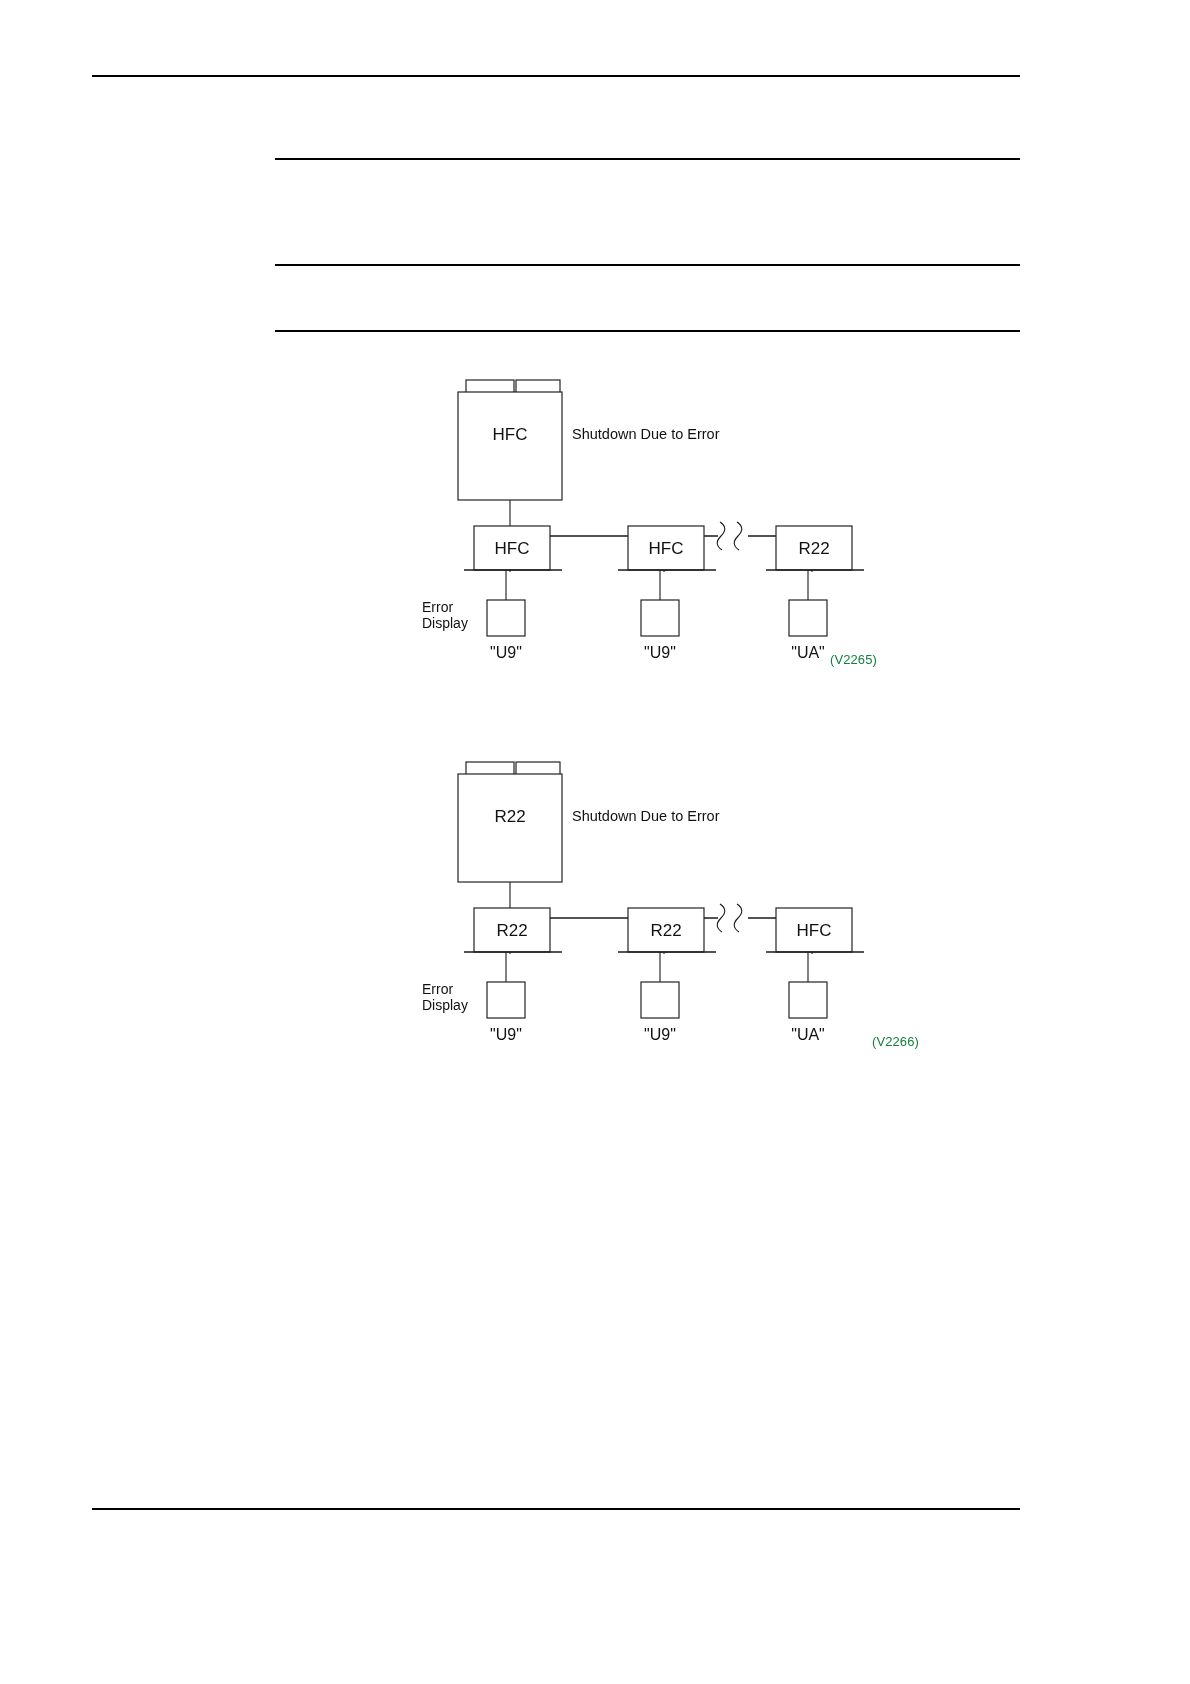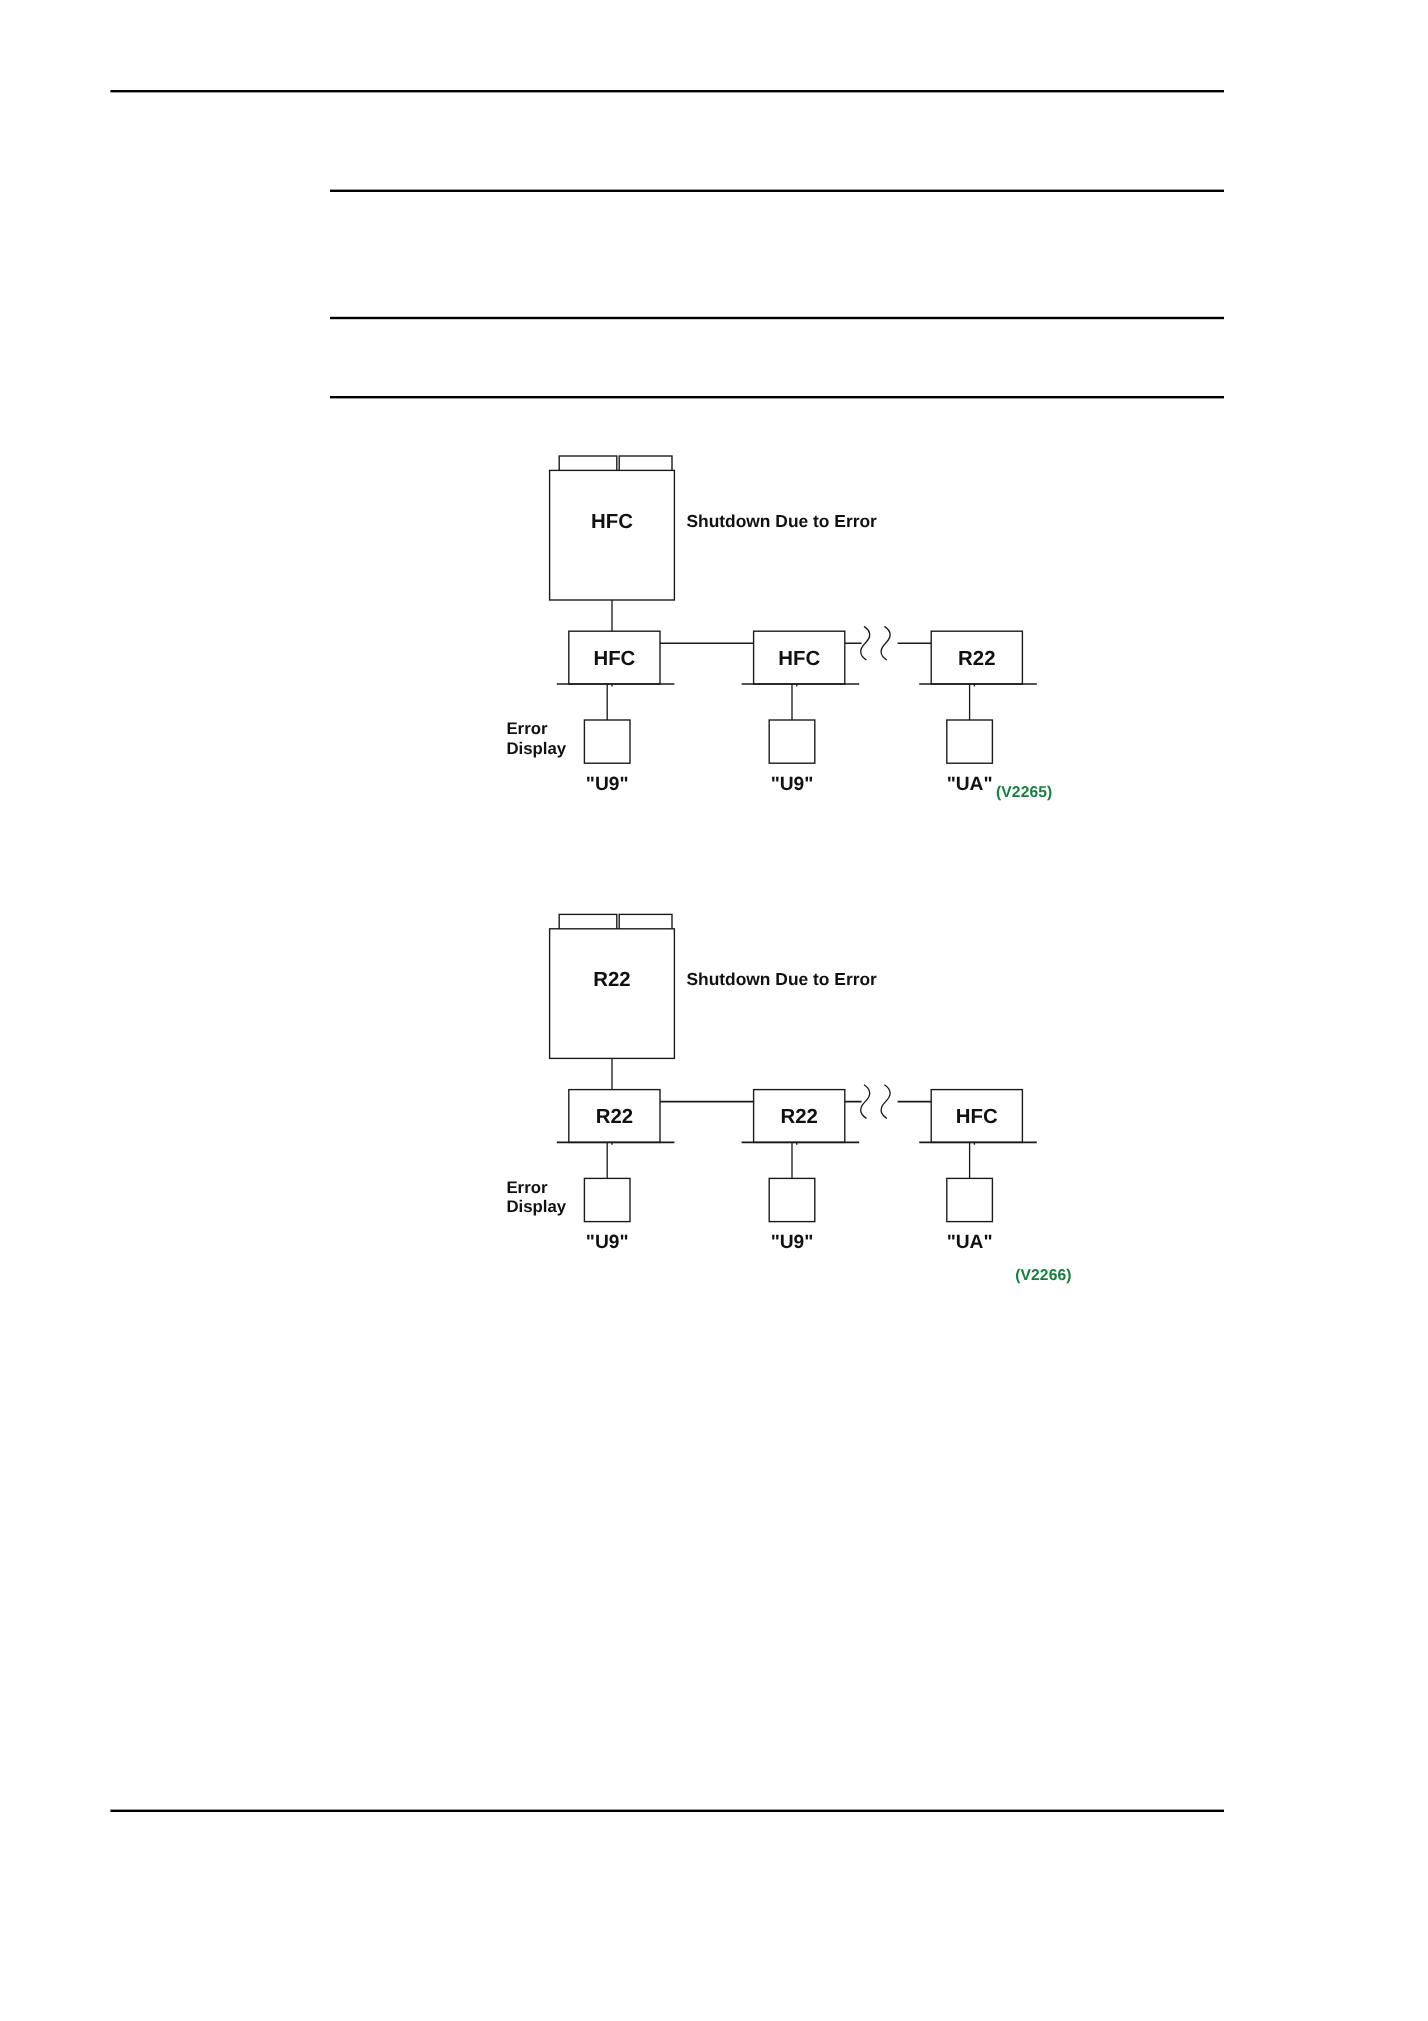--- a/index.html
+++ b/index.html
@@ -11,21 +11,20 @@
     width: 1190px;
     height: 1684px;
     position: relative;
     font-family: "Liberation Sans", sans-serif;
     color: #000000;
     overflow: hidden;
   }
   .page {
     position: absolute;
     inset: 0;
-    font-weight: bold;
   }
 
   
   .rule {
     position: absolute;
     background: #000000;
   }
   .rule-top      { left: 92px;  top: 75px;   width: 928px; height: 2.2px; }
   .rule-sec-a    { left: 275px; top: 158px;  width: 745px; height: 1.6px; }
   .rule-sec-b    { left: 275px; top: 264px;  width: 745px; height: 1.6px; }
@@ -190,16 +189,16 @@
       <text class="unit-label" x="814" y="194" text-anchor="middle">HFC</text>
       <line class="stroke-bus" x1="766" y1="210" x2="864" y2="210"></line>
       <line class="stroke-thin" x1="808" y1="210" x2="808" y2="240"></line>
       <rect class="stroke-box" x="789" y="240" width="38" height="36"></rect>
       <text class="code-label" x="808" y="298" text-anchor="middle">"UA"</text>
 
       <text class="side-label" x="422" y="252" text-anchor="start">Error</text>
       <text class="side-label" x="422" y="268" text-anchor="start">Display</text>
     </svg>
 
-    <div class="fig-caption" style="left:846px; top:292px;margin-top:21px;">(V2266)</div>
+    <div class="fig-caption" style="left:872px; top:292px;">(V2266)</div>
   </div>
 
 </div>
 
 </body></html>

